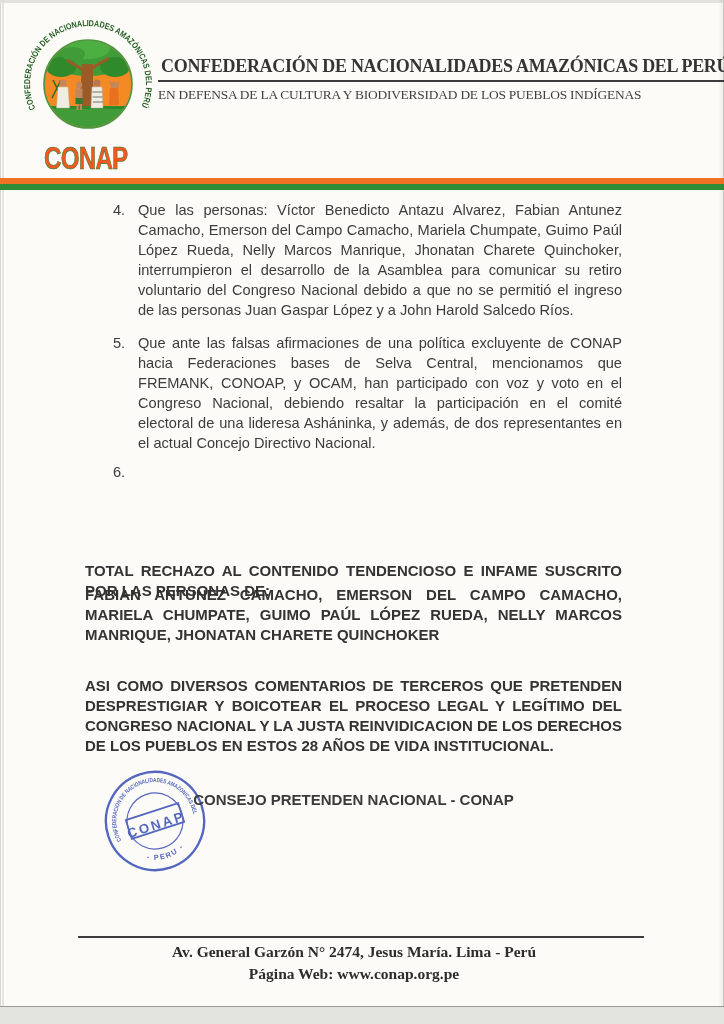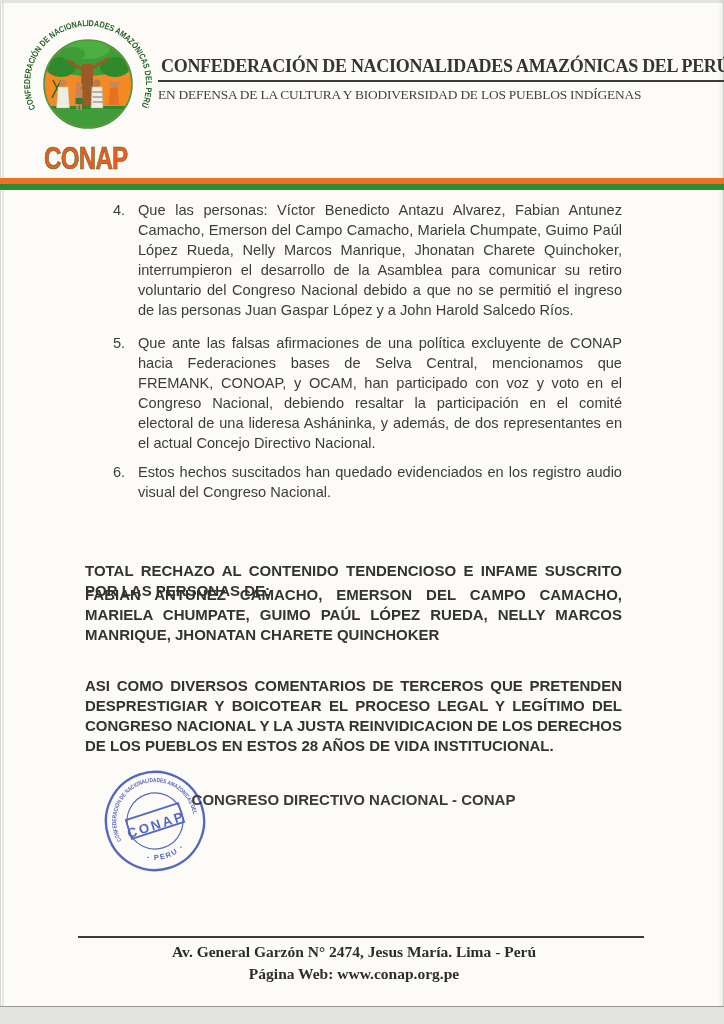--- a/index.html
+++ b/index.html
@@ -125,21 +125,20 @@
       <span>Que las personas: Víctor Benedicto Antazu Alvarez, Fabian Antunez Camacho, Emerson del Campo Camacho, Mariela Chumpate, Guimo Paúl López Rueda, Nelly Marcos Manrique, Jhonatan Charete Quinchoker, interrumpieron el desarrollo de la Asamblea para comunicar su retiro voluntario del Congreso Nacional debido a que no se permitió el ingreso de las personas Juan Gaspar López y a John Harold Salcedo Ríos.</span>
     </div>
 
     <div class="blk list-item" style="top:333px">
       <span class="num">5.</span>
       <span>Que ante las falsas afirmaciones de una política excluyente de CONAP hacia Federaciones bases de Selva Central, mencionamos que FREMANK, CONOAP, y OCAM, han participado con voz y voto en el Congreso Nacional, debiendo resaltar la participación en el comité electoral de una lideresa Asháninka, y además, de dos representantes en el actual Concejo Directivo Nacional.</span>
     </div>
 
     <div class="blk list-item" style="top:462px">
       <span class="num">6.</span>
-      <span>Estos hechos suscitados han quedado evidenciados en los registro audio visual del Congreso Nacional.</span>
     </div>
 
 
     <div class="blk bold" style="top:561px">TOTAL RECHAZO AL CONTENIDO TENDENCIOSO E INFAME SUSCRITO POR LAS PERSONAS DE:</div>
     <div class="blk bold" style="top:585px">FABIAN ANTUNEZ CAMACHO, EMERSON DEL CAMPO CAMACHO, MARIELA CHUMPATE, GUIMO PAÚL LÓPEZ RUEDA, NELLY MARCOS MANRIQUE, JHONATAN CHARETE QUINCHOKER</div>
     <div class="blk bold" style="top:676px">ASI COMO DIVERSOS COMENTARIOS DE TERCEROS QUE PRETENDEN DESPRESTIGIAR Y BOICOTEAR EL PROCESO LEGAL Y LEGÍTIMO DEL CONGRESO NACIONAL Y LA JUSTA REINVIDICACION DE LOS DERECHOS DE LOS PUEBLOS EN ESTOS 28 AÑOS DE VIDA INSTITUCIONAL.</div>
   </div>
 
   <svg class="stamp" width="108" height="108" viewBox="0 0 110 110">
     <defs>
@@ -153,21 +152,21 @@
       <text font-family="Liberation Sans,sans-serif" font-size="6" font-weight="bold" fill="currentColor" stroke="none">
         <textPath href="#st-top" textLength="138" lengthAdjust="spacingAndGlyphs">CONFEDERACION DE NACIONALIDADES AMAZONICAS DEL</textPath>
       </text>
       <text font-family="Liberation Sans,sans-serif" font-size="7.5" font-weight="bold" letter-spacing="1.5" fill="currentColor" stroke="none" text-anchor="middle">
         <textPath href="#st-bot" startOffset="50%">- PERU -</textPath>
       </text>
       <text x="55" y="60" text-anchor="middle" dominant-baseline="middle" font-family="Liberation Sans,sans-serif" font-size="13.5" font-weight="bold" letter-spacing="2.5" fill="currentColor" stroke="none">CONAP</text>
     </g>
   </svg>
 
-  <div class="sig-line" style="top:791px">CONGRESO DIRECTIVO NACIONAL - CONAP</div>
+  <div class="sig-line" style="top:791px">CONSEJO PRETENDEN NACIONAL - CONAP</div>
 
   <div class="foot-rule"></div>
   <div class="footer">
     <div>Av. General Garzón N° 2474, Jesus María. Lima - Perú</div>
     <div>Página Web: www.conap.org.pe</div>
   </div>
 
   <div class="scan-bottom"></div>
 </div>
 

